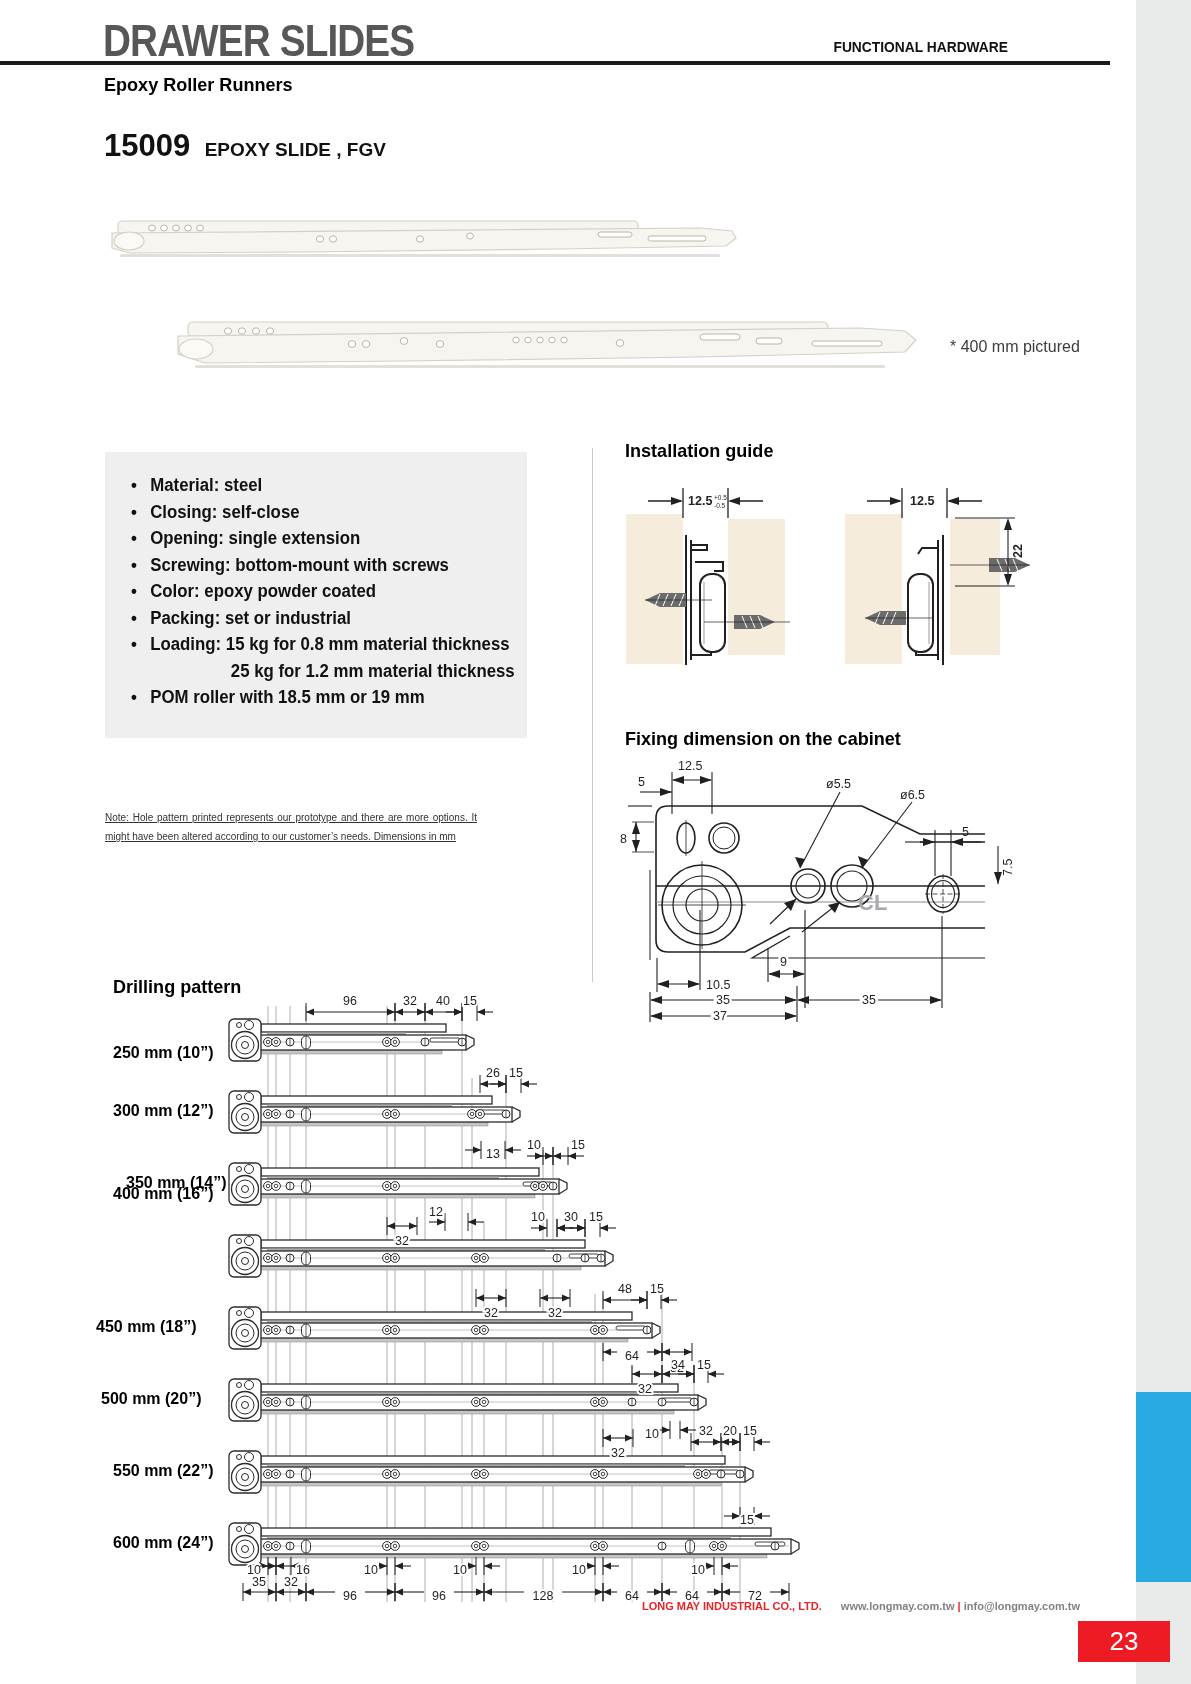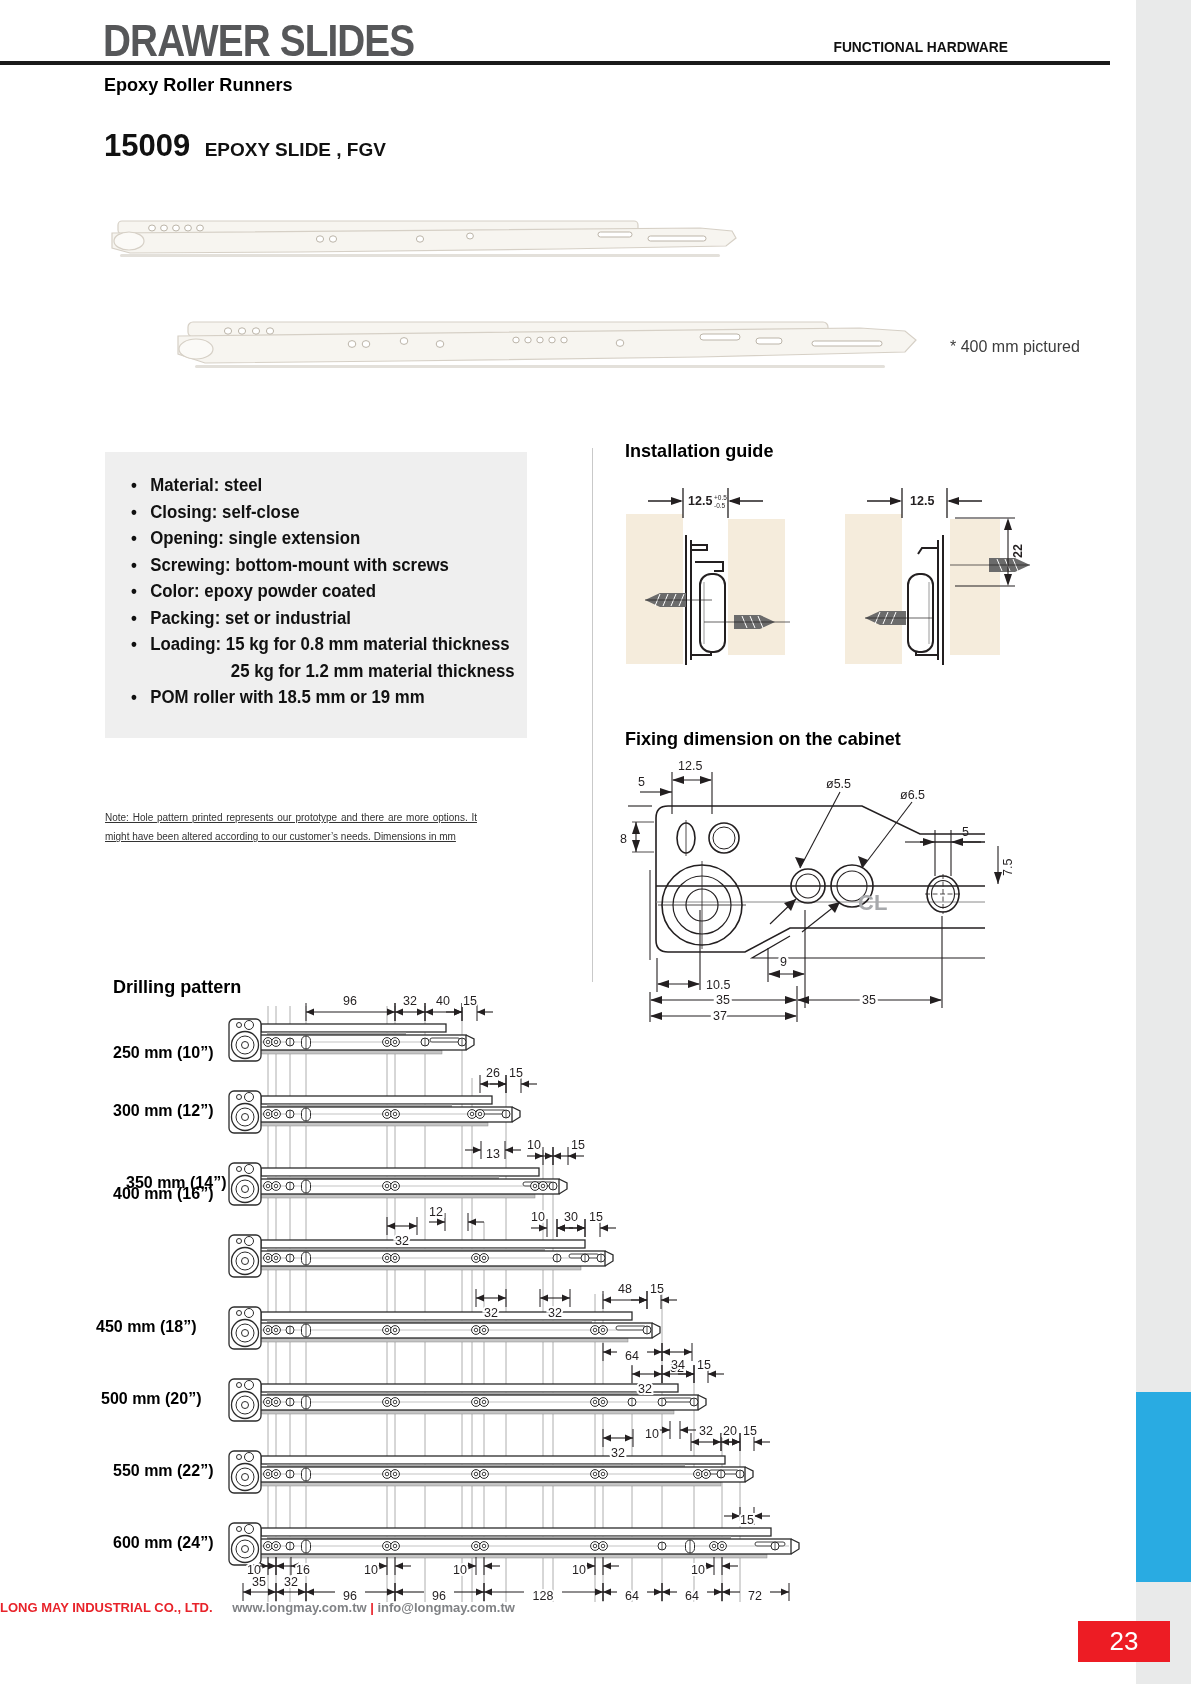--- a/index.html
+++ b/index.html
@@ -30,21 +30,21 @@
   .divider{left:592px;top:448px;width:1px;height:534px;background:#c9c9c9;}
   
   .row-label{font-size:16px;font-weight:bold;color:#000;white-space:nowrap;}
   
   .edge-gray{left:1136px;top:0;width:55px;height:1684px;background:#e9eaea;}
   .edge-blue{left:1136px;top:1392px;width:55px;height:190px;background:#29abe2;}
   .page-num-box{left:1078px;top:1588px;width:92px;height:41px;background:#ed1c24;display:flex;
                 align-items:center;justify-content:center;margin-top:33px;}
   .page-num{color:#fff;font-size:26px;}
   
-  .footer{left:0;top:1600px;width:1080px;text-align:left;font-size:13px;font-weight:bold;white-space:nowrap;}
+  .footer{left:0;top:1600px;width:1080px;text-align:right;font-size:11px;font-weight:bold;white-space:nowrap;}
   .footer .company{color:#e8232a;}
   .footer .links{color:#808285;margin-left:16px;font-weight:bold;}
   .footer .pipe{color:#e8232a;}
   svg text{font-family:"Liberation Sans",sans-serif;}
 </style>
 </head>
 <body>
 
 <div class="page">
 

